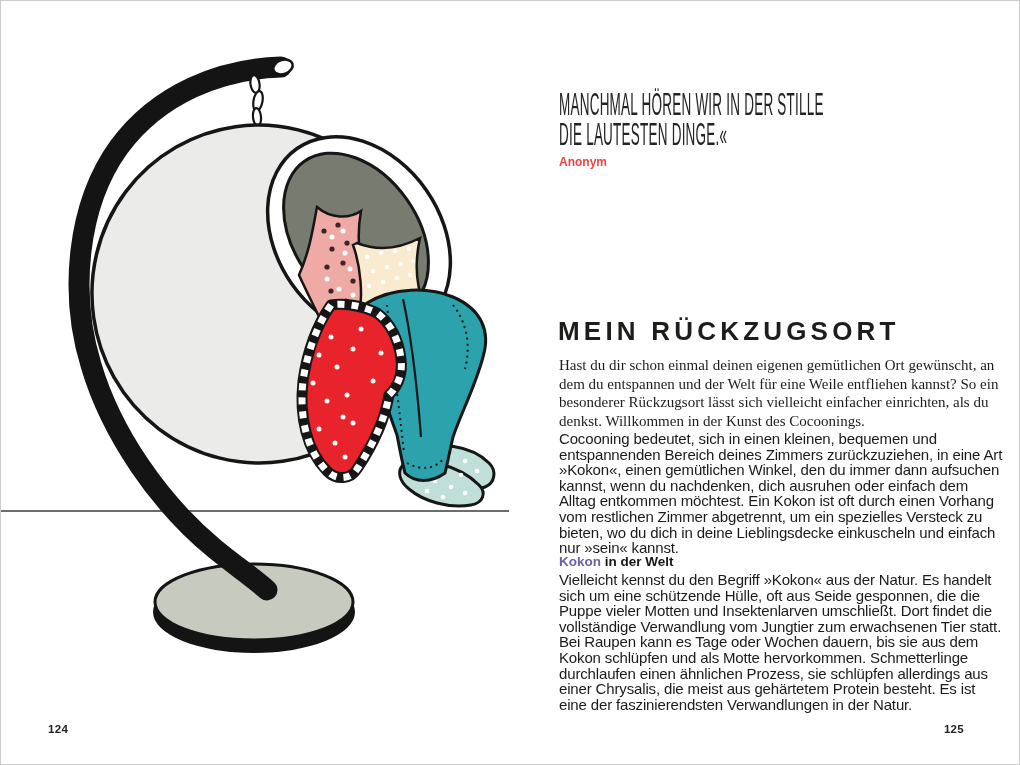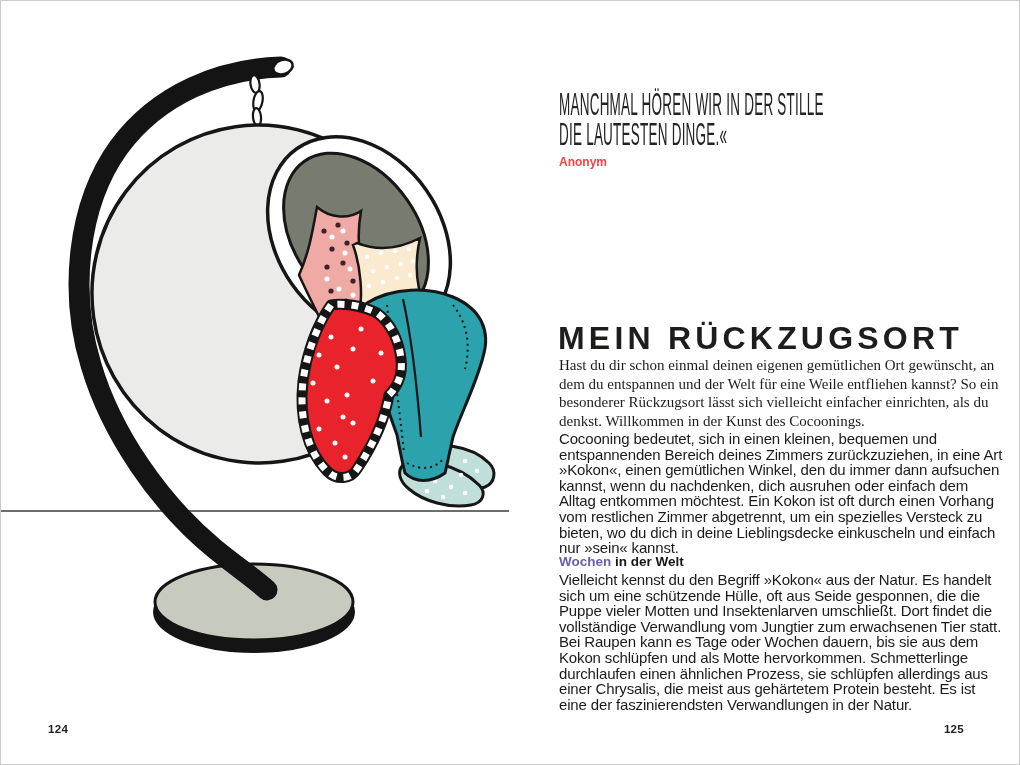--- a/index.html
+++ b/index.html
@@ -29,21 +29,21 @@
     font-size:30px;line-height:30px;color:#232323;
     letter-spacing:0.5px;white-space:nowrap;
     transform:scale(0.45,1.02);transform-origin:left top;
   }
   .quote-attr{
     position:absolute;left:48px;top:150px;
     font-size:12px;font-weight:700;color:#ef4444;
   }
   .title{
     position:absolute;left:47px;top:294px;
-    font-size:32px;font-weight:700;color:#1d1d1b;
+    font-size:26px;font-weight:700;color:#1d1d1b;
     letter-spacing:4.2px;white-space:nowrap;
   }
   .intro{
     position:absolute;left:48px;top:336px;width:440px;
     font-family:"Liberation Serif",serif;
     font-size:15px;line-height:18.5px;color:#1c1c1c;
   }
   .section{position:absolute;left:48px;width:444px;}
   .section-1{top:426px;}
   .section-2{top:549px;}
@@ -228,20 +228,20 @@
 
     <h1 class="title">MEIN RÜCKZUGSORT</h1>
 
     <p class="intro">Hast du dir schon einmal deinen eigenen gemütlichen Ort gewünscht, an dem du entspannen und der Welt für eine Weile entfliehen kannst? So ein besonderer Rückzugsort lässt sich vielleicht einfacher einrichten, als du denkst. Willkommen in der Kunst des Cocoonings.</p>
 
     <div class="section section-1">
       <p class="sec-body">Cocooning bedeutet, sich in einen kleinen, bequemen und entspannenden Bereich deines Zimmers zurückzuziehen, in eine Art »Kokon«, einen gemütlichen Winkel, den du immer dann aufsuchen kannst, wenn du nachdenken, dich ausruhen oder einfach dem Alltag entkommen möchtest. Ein Kokon ist oft durch einen Vorhang vom restlichen Zimmer abgetrennt, um ein spezielles Versteck zu bieten, wo du dich in deine Lieblingsdecke einkuscheln und einfach nur »sein« kannst.</p>
     </div>
 
     <div class="section section-2">
-      <p class="sec-title"><span class="accent">Wochen</span><span> in der Welt</span></p>
+      <p class="sec-title"><span class="accent">Kokon</span><span> in der Welt</span></p>
       <p class="sec-body">Vielleicht kennst du den Begriff »Kokon« aus der Natur. Es handelt sich um eine schützende Hülle, oft aus Seide gesponnen, die die Puppe vieler Motten und Insektenlarven umschließt. Dort findet die vollständige Verwandlung vom Jungtier zum erwachsenen Tier statt. Bei Raupen kann es Tage oder Wochen dauern, bis sie aus dem Kokon schlüpfen und als Motte hervorkommen. Schmetterlinge durchlaufen einen ähnlichen Prozess, sie schlüpfen allerdings aus einer Chrysalis, die meist aus gehärtetem Protein besteht. Es ist eine der faszinierendsten Verwandlungen in der Natur.</p>
     </div>
 
     <div class="pagenum pagenum-right">125</div>
   </div>
 
 </div>
 
 </body></html>

